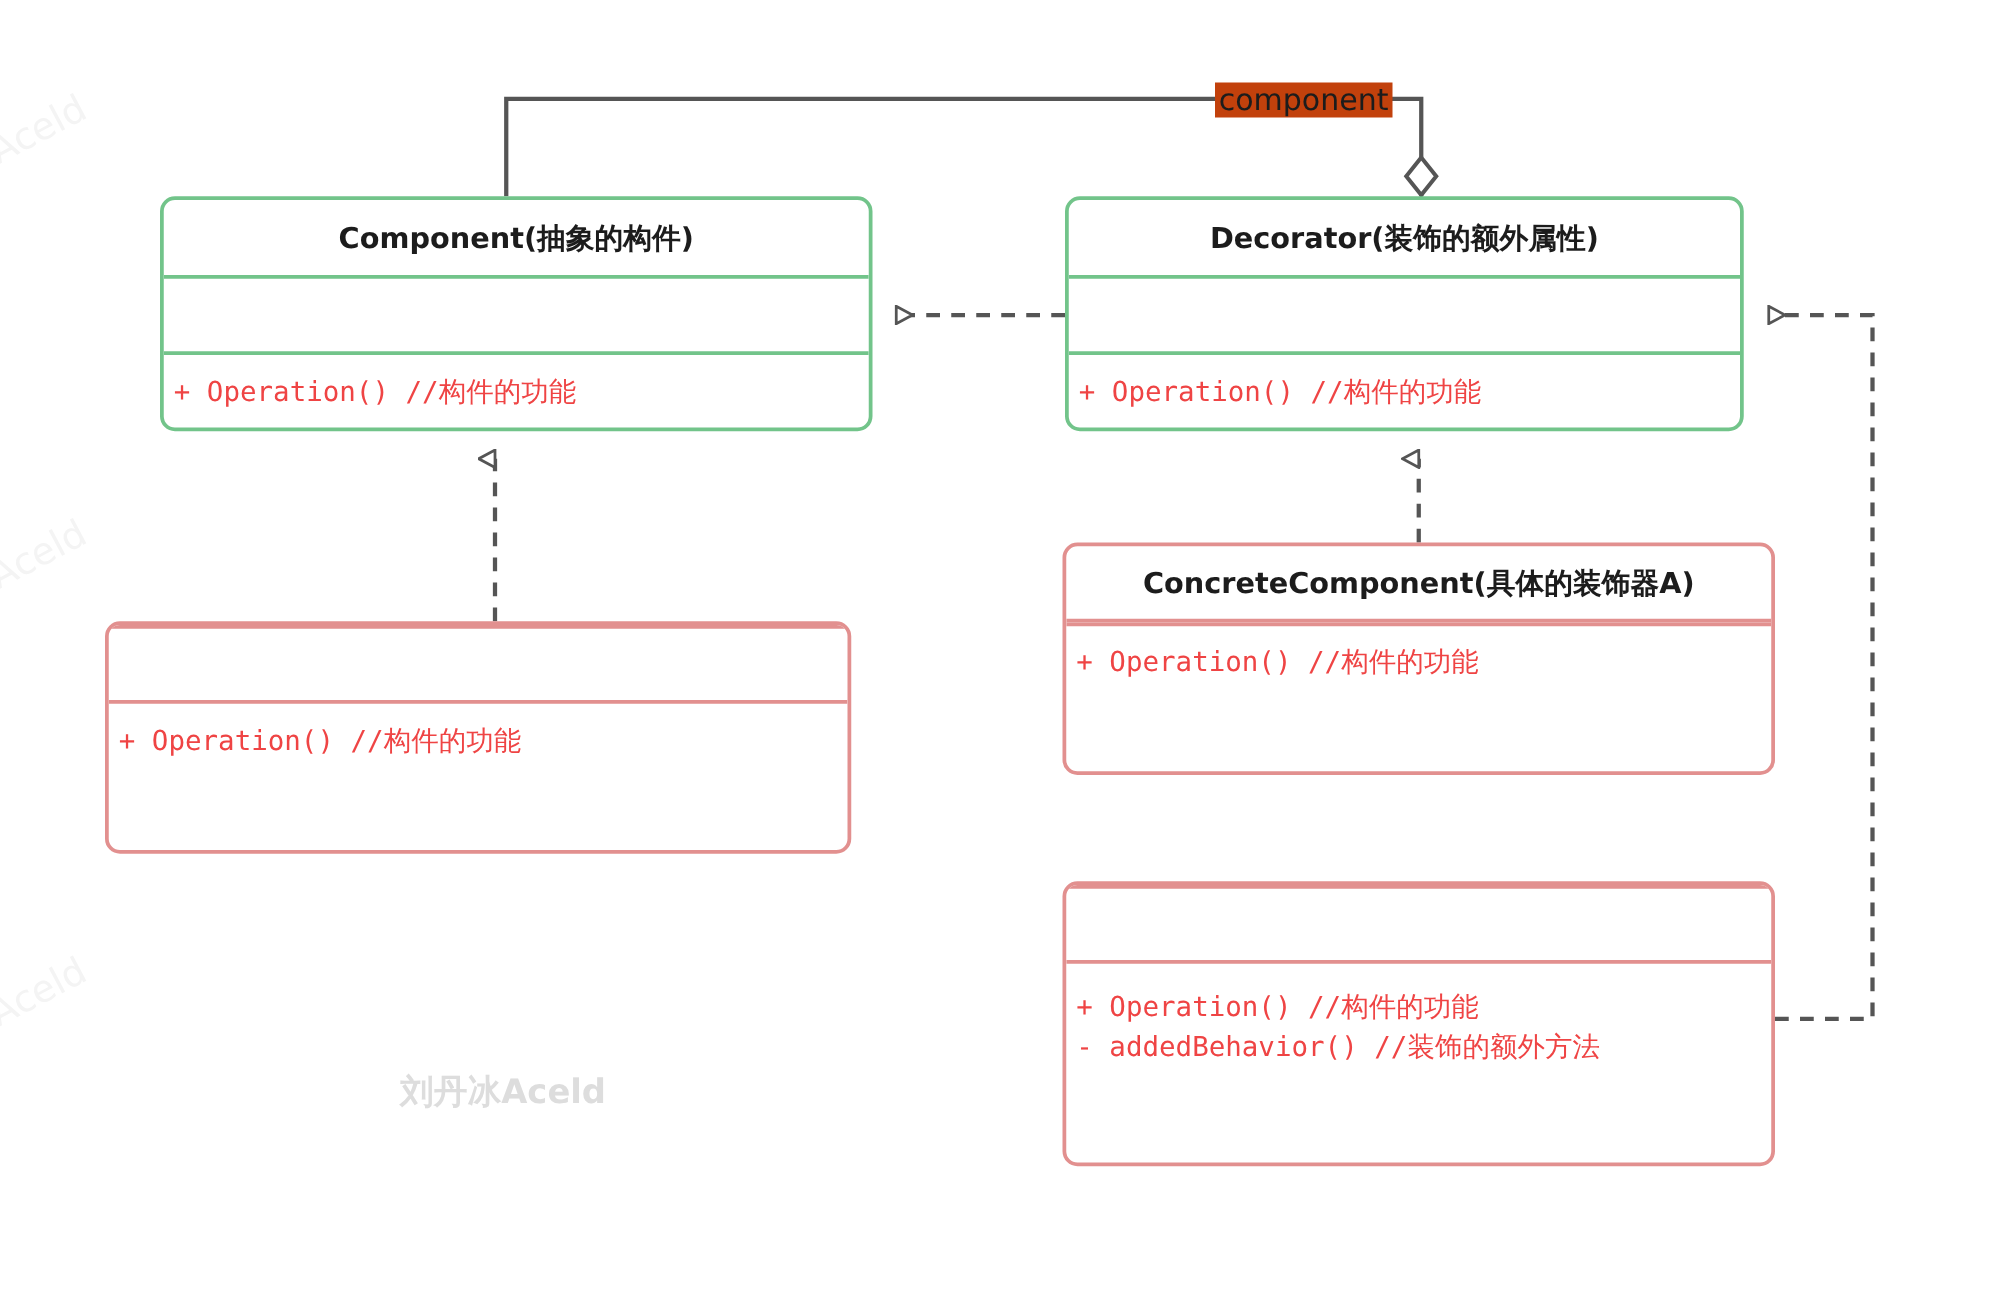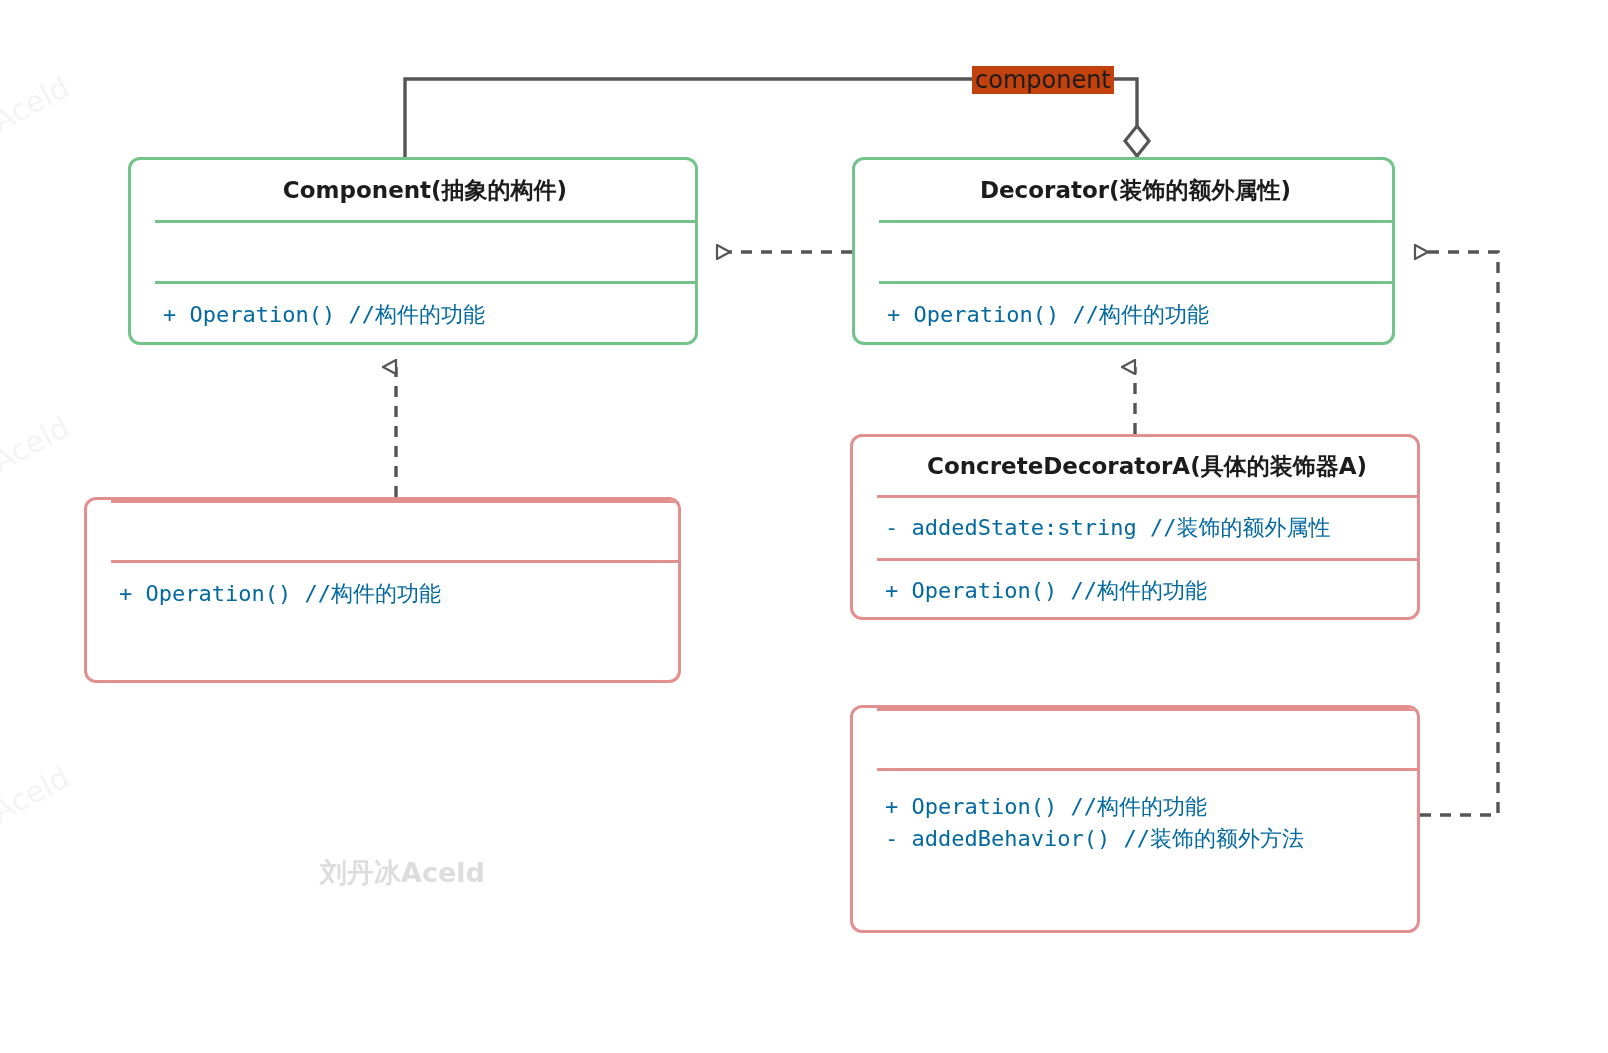--- a/index.html
+++ b/index.html
@@ -18,21 +18,20 @@
 
   
   .uml-box {
     position: absolute;
     box-sizing: border-box;
     border-radius: 12px;
     background: #ffffff;
     border: 3px solid #72c48a;
     overflow: hidden;
     z-index: 5;
-    padding-left: 24px;
   }
   .uml-box.red { border-color: #e2908f; }
 
   .uml-title {
     text-align: center;
     font-weight: bold;
     font-size: 23px;
     color: #1c1c1c;
     font-family: "DejaVu Sans", sans-serif;
     display: flex;
@@ -49,21 +48,21 @@
 
   .uml-section {
     box-sizing: border-box;
     padding: 6px 10px 6px 8px;
     display: flex;
     flex-direction: column;
     justify-content: center;
   }
   .uml-row {
     font-size: 22px;
-    color: #0369a1;
+    color: #ef4444;
     font-family: "DejaVu Sans Mono", "DejaVu Sans", monospace;
     white-space: nowrap;
     line-height: 1.45;
   }
   .uml-section.empty { min-height: 20px; }
 
   
   #wires {
     position: absolute;
     left: 0; top: 0;
@@ -176,25 +175,22 @@
   <div class="uml-box red" id="box-concrete-component" style="left:84px; top:497px; width:597px; height:186px;">
     <div class="uml-sep"></div>
     <div class="uml-section empty" style="height:57px;"></div>
     <div class="uml-sep"></div>
     <div class="uml-section" style="height:61px;">
       <div class="uml-row">+ Operation() //构件的功能</div>
     </div>
   </div>
 
   <div class="uml-box red" id="box-concrete-decorator-a" style="left:850px; top:434px; width:570px; height:186px;">
-    <div class="uml-title" style="height:58px;">ConcreteDecoratorA(具体的装饰器A)</div>
-    <div class="uml-sep"></div>
-    <div class="uml-section" style="height:60px;">
-      <div class="uml-row">- addedState:string //装饰的额外属性</div>
-    </div>
+    <div class="uml-title" style="height:58px;">ConcreteComponent(具体的装饰器A)</div>
+    <div class="uml-sep"></div>
     <div class="uml-sep"></div>
     <div class="uml-section" style="height:59px;">
       <div class="uml-row">+ Operation() //构件的功能</div>
     </div>
   </div>
 
   <div class="uml-box red" id="box-concrete-decorator-b" style="left:850px; top:705px; width:570px; height:228px;">
     <div class="uml-sep"></div>
     <div class="uml-section empty" style="height:57px;"></div>
     <div class="uml-sep"></div>

